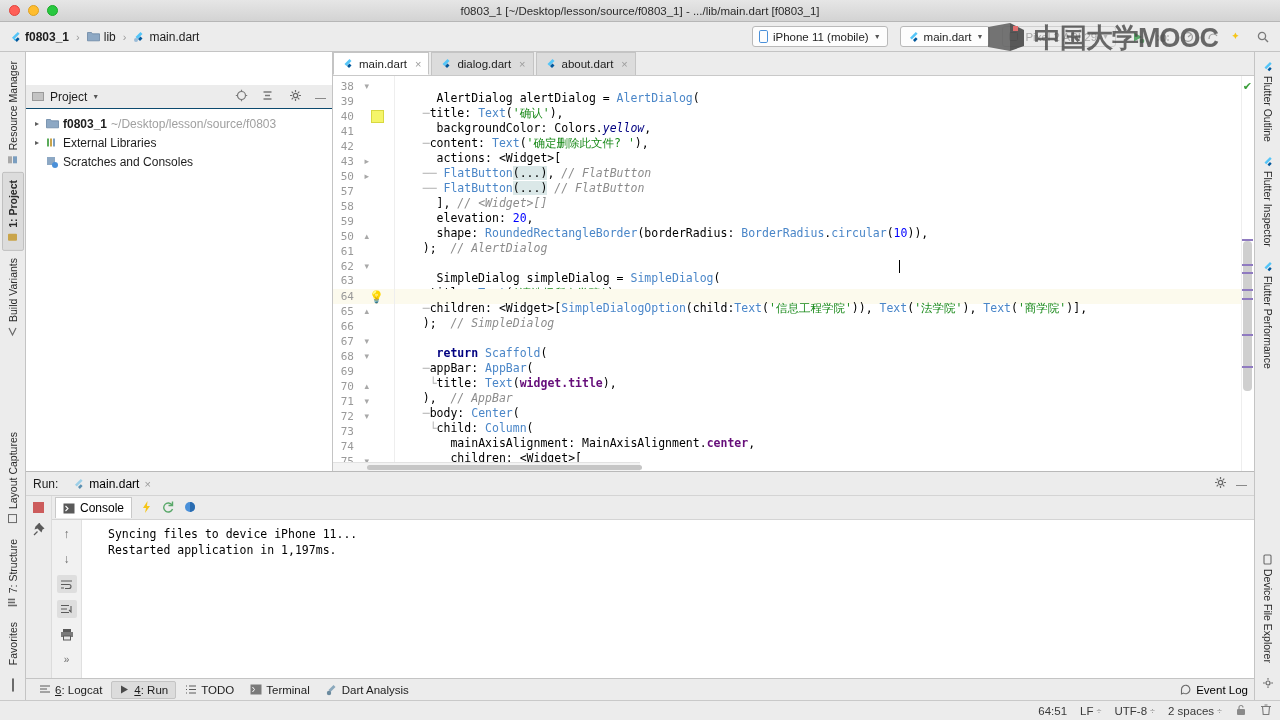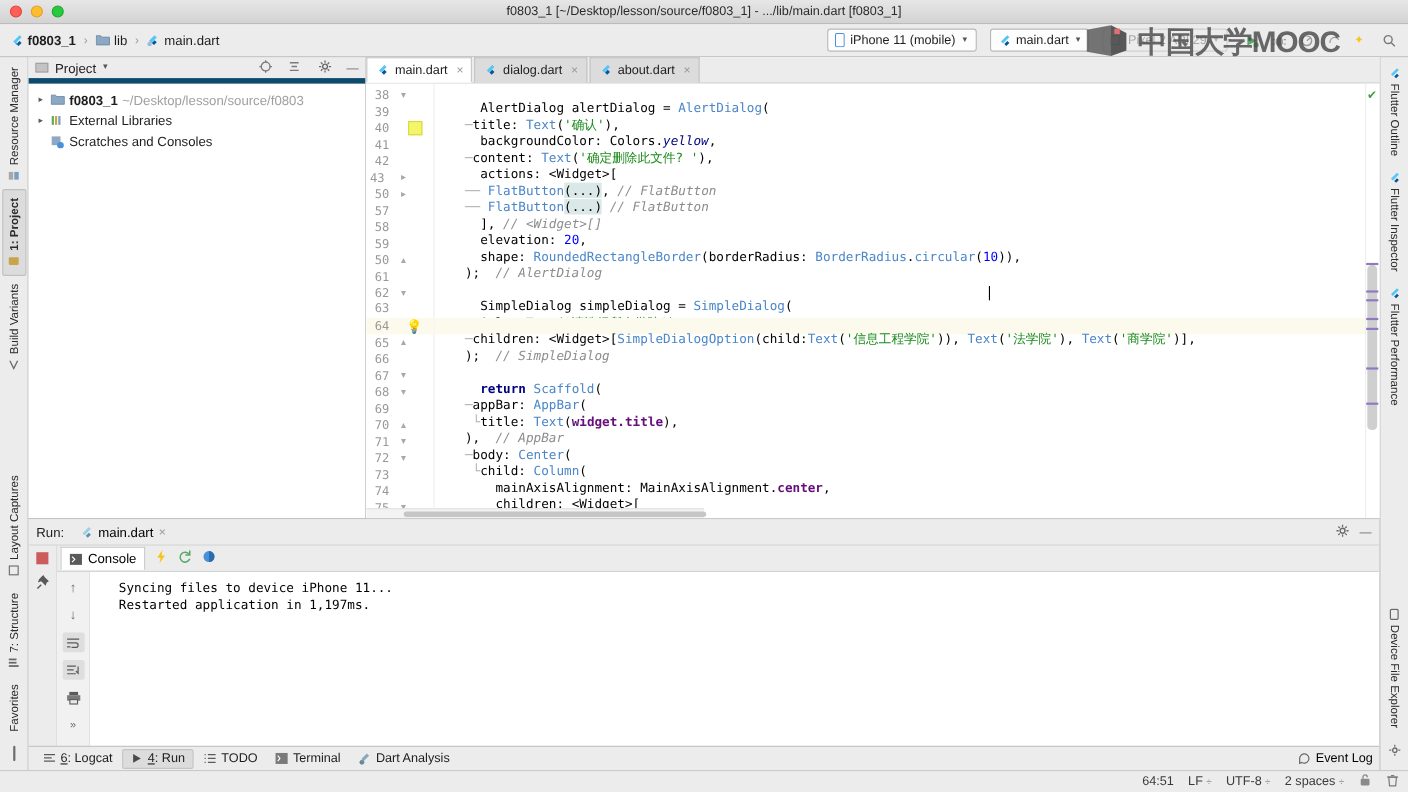--- a/index.html
+++ b/index.html
@@ -69,21 +69,21 @@
 
   .center { flex:1; display:flex; flex-direction:column; min-width:0; }
 
   
   .editorzone { flex:0 0 420px; display:flex; min-height:0;
      border-bottom:1px solid #b9b9b9; }
 
   .project { width:307px; flex:0 0 307px; background:#fff;
      border-right:1px solid #c4c4c4; display:flex; flex-direction:column; }
   .proj-head { height:24px; display:flex; align-items:center; gap:5px;
-     padding:0 6px; background:#ececec; border-bottom:5px solid #0c4a6e; }
+     padding:0 6px; background:#ececec; border-bottom:1px solid #0c4a6e;margin-top:33px; }
   .proj-title { font-size:12px; color:#1d1d1d; }
   .proj-tree { padding:5px 0 0 0; font-size:12px; }
   .tnode { display:flex; align-items:center; gap:4px; height:19px;
      padding-left:6px; white-space:nowrap; overflow:hidden; }
   .arrow { width:10px; font-size:8px; color:#5a5a5a; text-align:center; }
   .tname { color:#1d1d1d; }
   .tname.b { font-weight:bold; }
   .tpath { color:#a0a0a0; }
 
   .code { flex:1; background:#fff; display:flex; flex-direction:column;
@@ -446,21 +446,21 @@
 
           <div class="codebody">
             <div class="gutter" id="gutter">
                 <div class="lineno" style="top: 4px;">38</div>
                 <div class="fold" style="top: 5px;">▾</div>
                 <div class="lineno" style="top: 19px;">39</div>
                 <div class="lineno" style="top: 34px;">40</div>
                 <div class="swatch" style="top: 34px;"></div>
                 <div class="lineno" style="top: 49px;">41</div>
                 <div class="lineno" style="top: 64px;">42</div>
-                <div class="lineno" style="top: 79px; text-align: center;">43</div>
+                <div class="lineno" style="top: 79px;">43</div>
                 <div class="fold" style="top: 80px;">▸</div>
                 <div class="lineno" style="top: 94px;">50</div>
                 <div class="fold" style="top: 95px;">▸</div>
                 <div class="lineno" style="top: 109px;">57</div>
                 <div class="lineno" style="top: 124px;">58</div>
                 <div class="lineno" style="top: 139px;">59</div>
                 <div class="lineno" style="top: 154px;">50</div>
                 <div class="fold" style="top: 155px;">▴</div>
                 <div class="lineno" style="top: 169px;">61</div>
                 <div class="lineno" style="top: 184px;">62</div>

